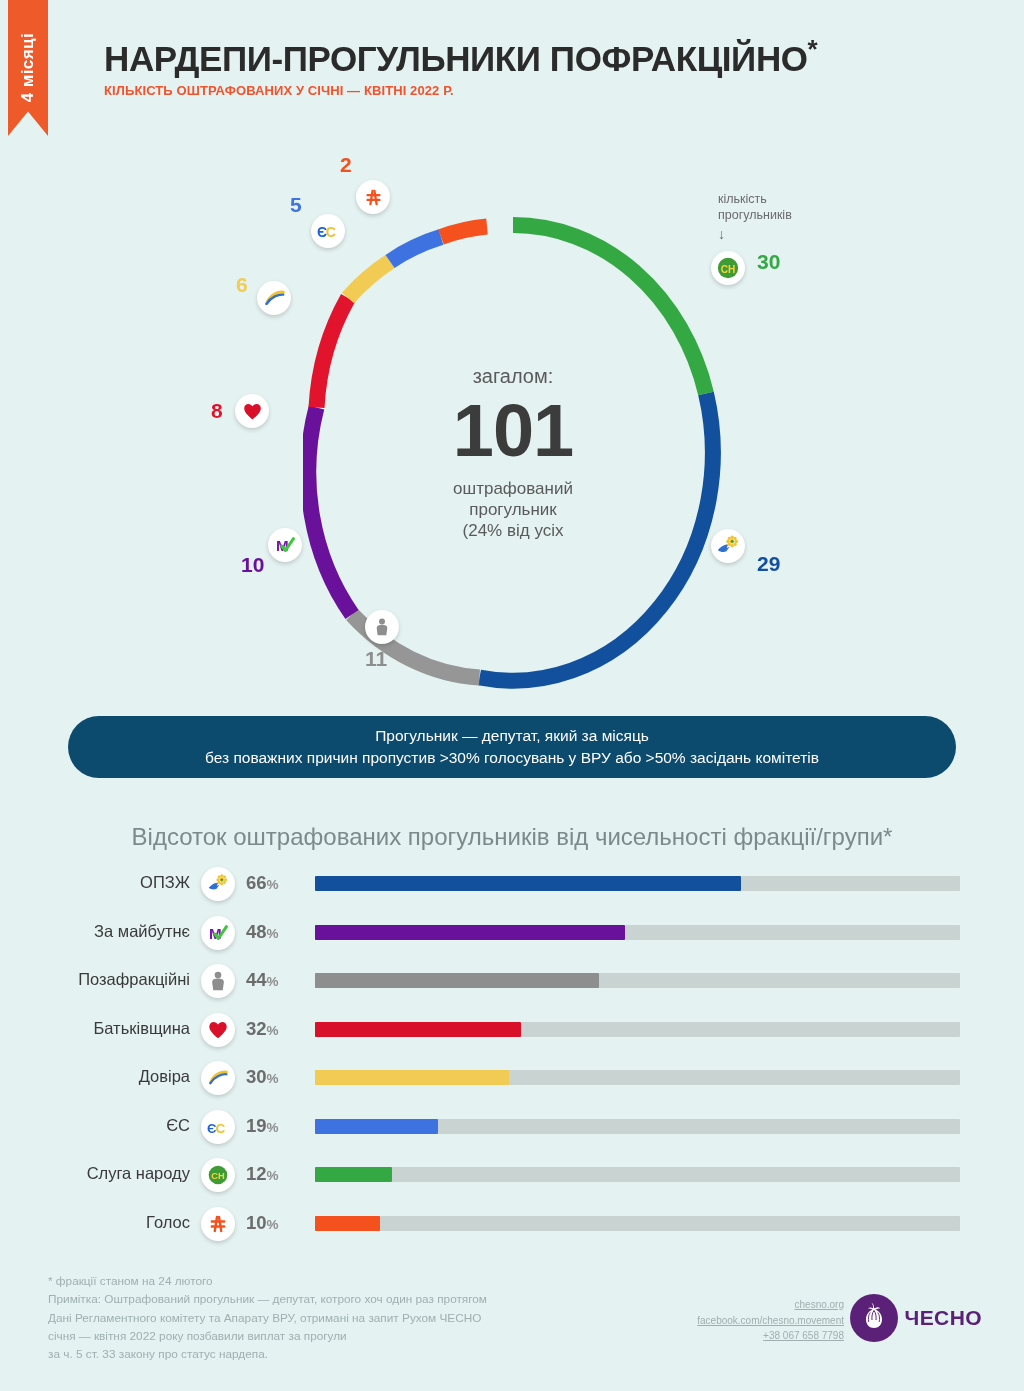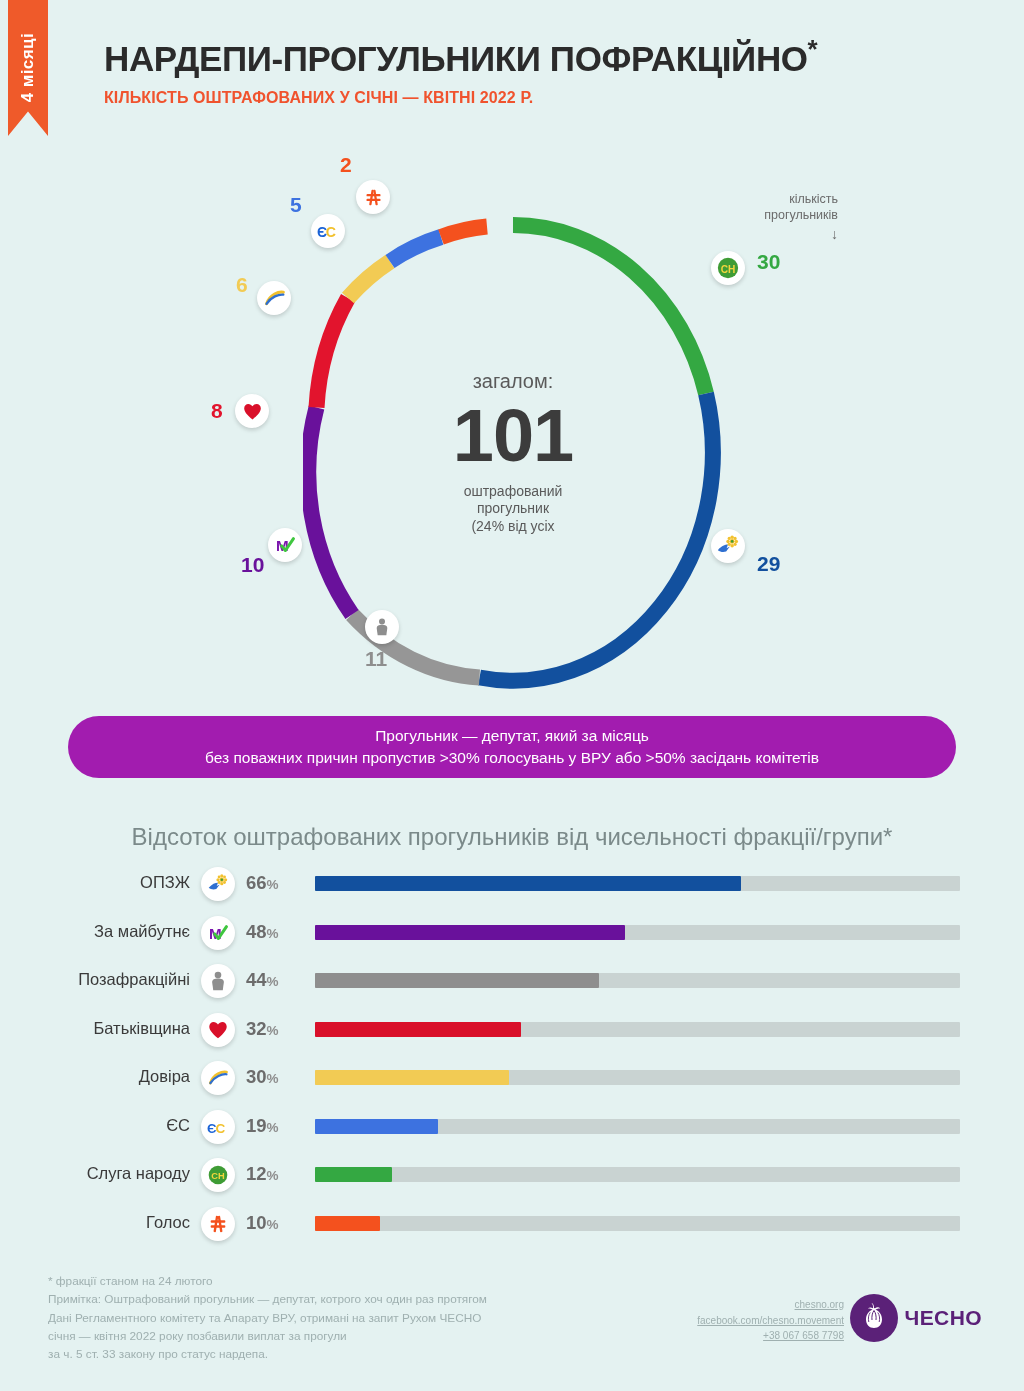--- a/index.html
+++ b/index.html
@@ -31,68 +31,68 @@
 
   
   #header { position: absolute; left: 104px; top: 36px; width: 860px; }
   #title {
     font-size: 35px; font-weight: bold; color: #2b2b2b;
     letter-spacing: -0.4px; line-height: 1.05;
     font-stretch: condensed;
   }
   #title .ast { font-size: 26px; vertical-align: super; }
   #subtitle {
-    margin-top: 12px;
-    font-size: 16px; font-weight: bold; color: #f0532e;
+    margin-top: 6px;
+    font-size: 13px; font-weight: bold; color: #f0532e;
     letter-spacing: .1px;
   }
 
   
   #donut-area { position: absolute; left: 0; top: 150px; width: 1024px; height: 550px; }
 
   #donut-wrap { position: absolute; left: 303px; top: 63px; width: 420px; height: 480px; }
   #donut-svg { position: absolute; left: 0; top: 0; }
 
   #donut-center {
     position: absolute; left: 50%; top: 50%;
     transform: translate(-50%,-50%);
     width: 290px; text-align: center; color: #555;
   }
   #donut-center .lbl-total { font-size: 20px; color: #5a5a5a; }
   #donut-center .big-num {
     font-size: 74px; font-weight: bold; color: #3c3c3c;
     line-height: 1.05; margin: 4px 0 8px;
     letter-spacing: -1px;
   }
-  #donut-center .sub { font-size: 14px; color: #5a5a5a; line-height: 1.25; }
+  #donut-center .sub { font-size: 17px; color: #5a5a5a; line-height: 1.25; }
 
   
   .badge {
     position: absolute;
     width: 38px; height: 38px; border-radius: 50%;
     background: #fff;
     box-shadow: 0 2px 4px rgba(0,0,0,.17);
     display: flex; align-items: center; justify-content: center;
   }
   .badge.sm { width: 34px; height: 34px; }
   .bnum {
     position: absolute;
     font-size: 21px; font-weight: bold;
   }
   .hint {
     position: absolute;
-    font-size: 12.5px; color: #6b6b6b; text-align: right; line-height: 1.3;
+    font-size: 12.5px; color: #6b6b6b; text-align: left; line-height: 1.3;
   }
   .hint .arw { display: block; font-size: 14px; margin-top: 1px; }
 
   
   #banner {
     position: absolute; left: 68px; top: 716px;
     width: 888px; height: 62px;
-    background: #a21caf; border-radius: 31px;
+    background: #0c4a6e; border-radius: 31px;
     display: flex; flex-direction: column;
     align-items: center; justify-content: center;
     color: #ffffff; font-size: 15.5px; line-height: 1.45;
     text-align: center;
   }
 
   
   #bars-title {
     position: absolute; left: 0; top: 823px; width: 1024px;
     text-align: center; color: #7b8a8a; font-size: 24px;

